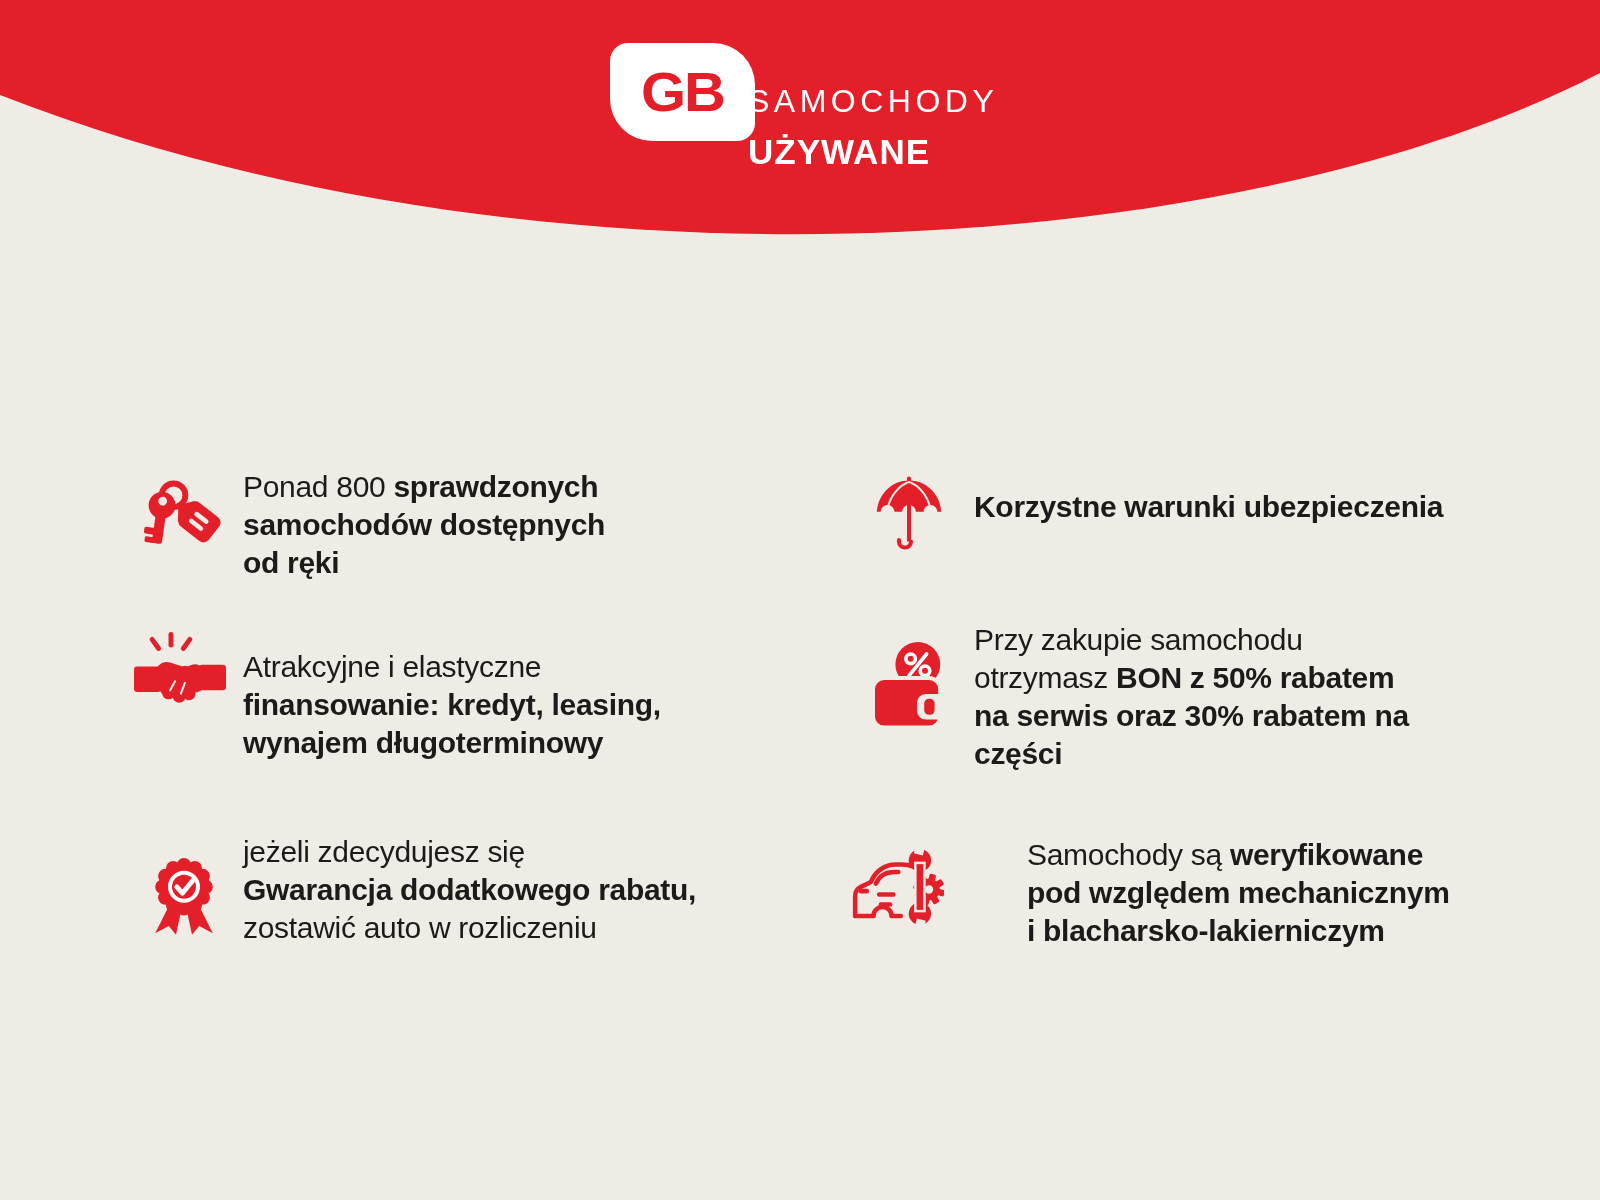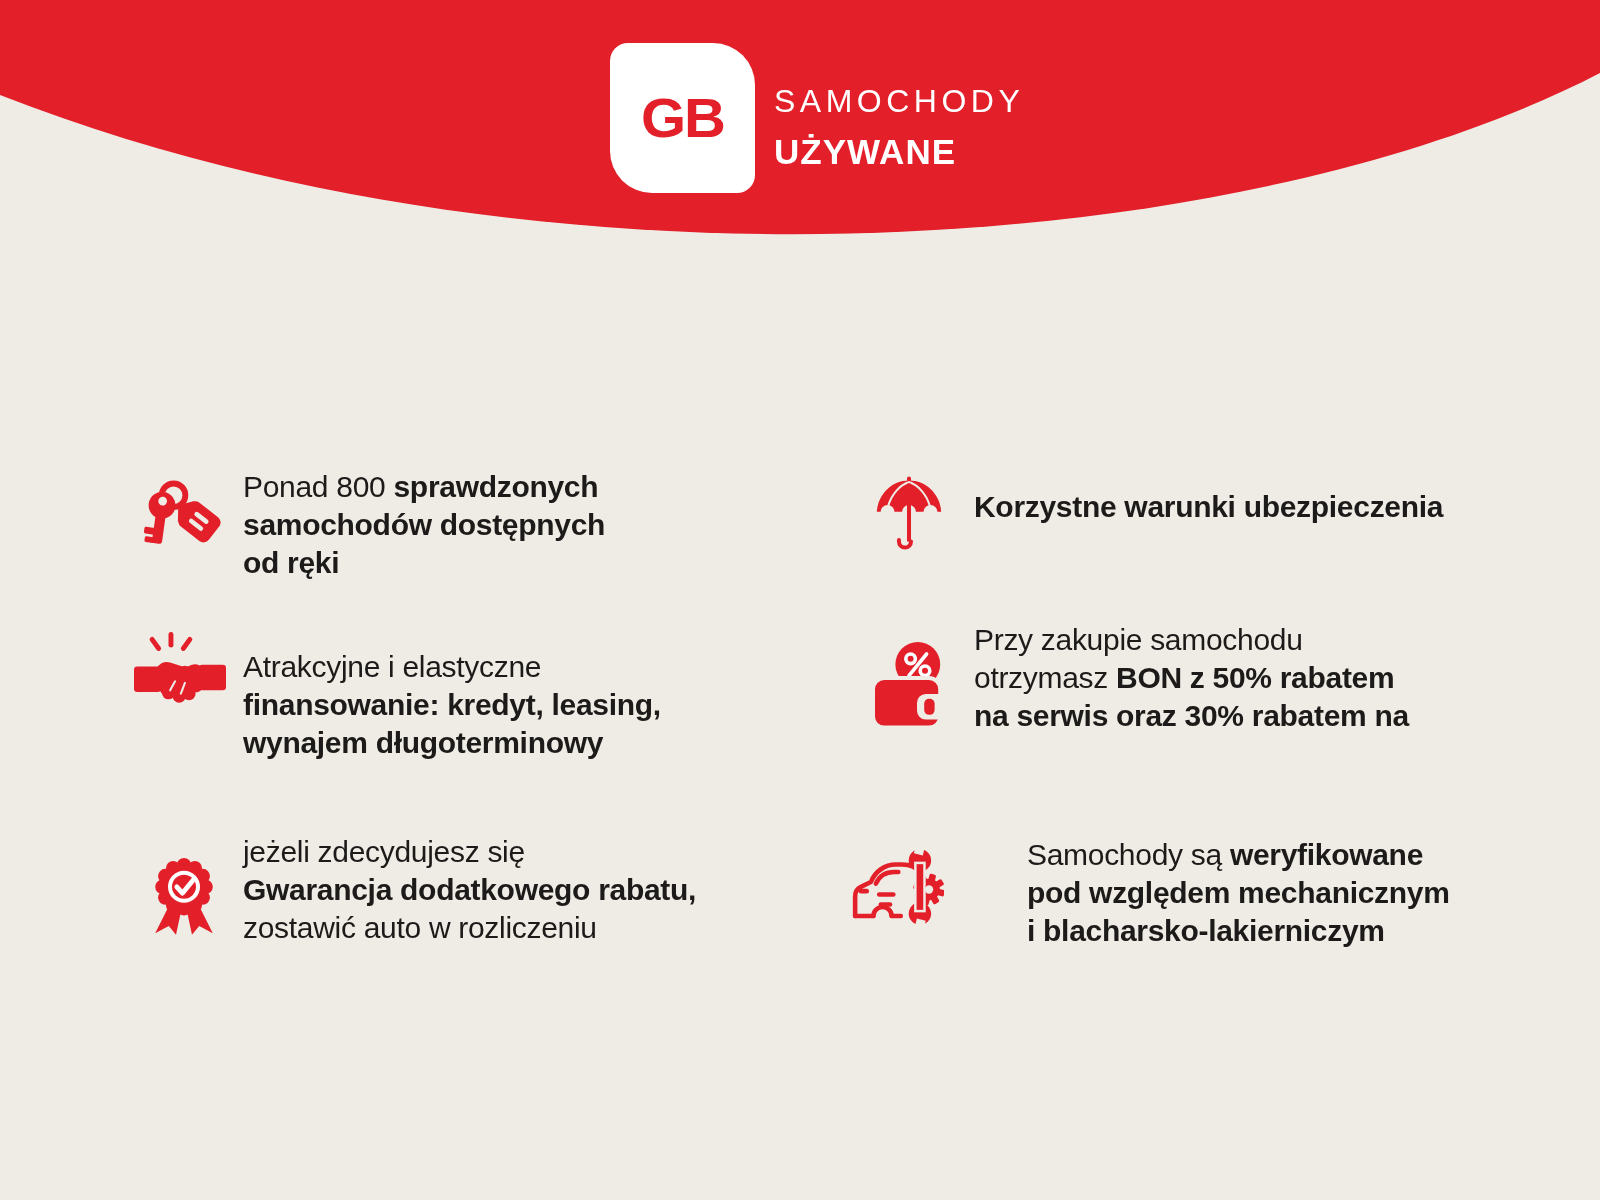--- a/index.html
+++ b/index.html
@@ -7,29 +7,29 @@
     width:1600px;height:1200px;
     background:#EFECE6;
     font-family:"Liberation Sans","DejaVu Sans",sans-serif;
     overflow:hidden;
   }
   .stage{position:relative;width:1600px;height:1200px;background:#EFECE6;}
 
   
   .header-curve{position:absolute;left:0;top:0;width:1600px;height:340px;display:block;}
   .logo-card{
-    position:absolute;left:610px;top:43px;width:145px;height:150px;
+    position:absolute;left:610px;top:43px;width:145px;height:98px;
     background:#FFFFFF;border-radius:18px 42px 18px 42px;
     display:flex;align-items:center;justify-content:center;
   }
   .logo-mono{
     color:#E3202A;font-size:58px;font-weight:700;letter-spacing:-2px;
     transform:scaleY(0.96);line-height:1;
   }
-  .brand{position:absolute;left:774px;top:84px;color:#FFFFFF;}
+  .brand{position:absolute;left:748px;top:84px;color:#FFFFFF;}
   .brand-l1{font-size:32px;font-weight:400;letter-spacing:4.5px;line-height:34px;}
   .brand-l2{font-size:35px;font-weight:700;letter-spacing:1px;line-height:36px;margin-top:16px;}
 
   
   .ficon{position:absolute;}
   .ficon svg{display:block;width:100%;height:auto;}
   .ftext{
     position:absolute;color:#1D1B19;font-size:30px;line-height:38px;
     letter-spacing:-0.3px;white-space:nowrap;
   }
@@ -164,20 +164,21 @@
       </g>
       <rect x="5" y="50" width="84" height="62" rx="14" fill="#E3202A" stroke="#EFECE6" stroke-width="5"></rect>
       <rect x="60" y="70" width="42" height="32" rx="11" fill="#EFECE6"></rect>
       <rect x="69" y="76" width="13" height="20" rx="6" fill="#E3202A"></rect>
     </svg>
   </div>
   <div class="ftext" style="left:974px;top:621px">
       <div class="tline"><span>Przy zakupie samochodu</span></div>
       <div class="tline"><span>otrzymasz </span><span class="b">BON z 50% rabatem</span></div>
       <div class="tline"><span class="b">na serwis oraz 30% rabatem na</span></div>
+      <div class="tline"><span class="b">części</span></div>
     </div>
 
   <div class="ficon" style="left:846px;top:838px;width:98px">
     <svg viewBox="0 0 118 118">
       <g stroke="#E3202A" stroke-width="5.5" fill="none" stroke-linecap="round" stroke-linejoin="round">
         <path d="M11,94 V70 c0,-5 3,-9.5 7.5,-11.5 L30,53 c5,-13 17,-21 30,-21 h7 c10,0 19,4 25,11"></path>
         <path d="M11,94 h22"></path>
         <path d="M33,94 a11,11 0 0 1 22,0"></path>
         <path d="M55,94 h11"></path>
         <path d="M36,55 c4,-9 12,-14 22,-14 h5"></path>

